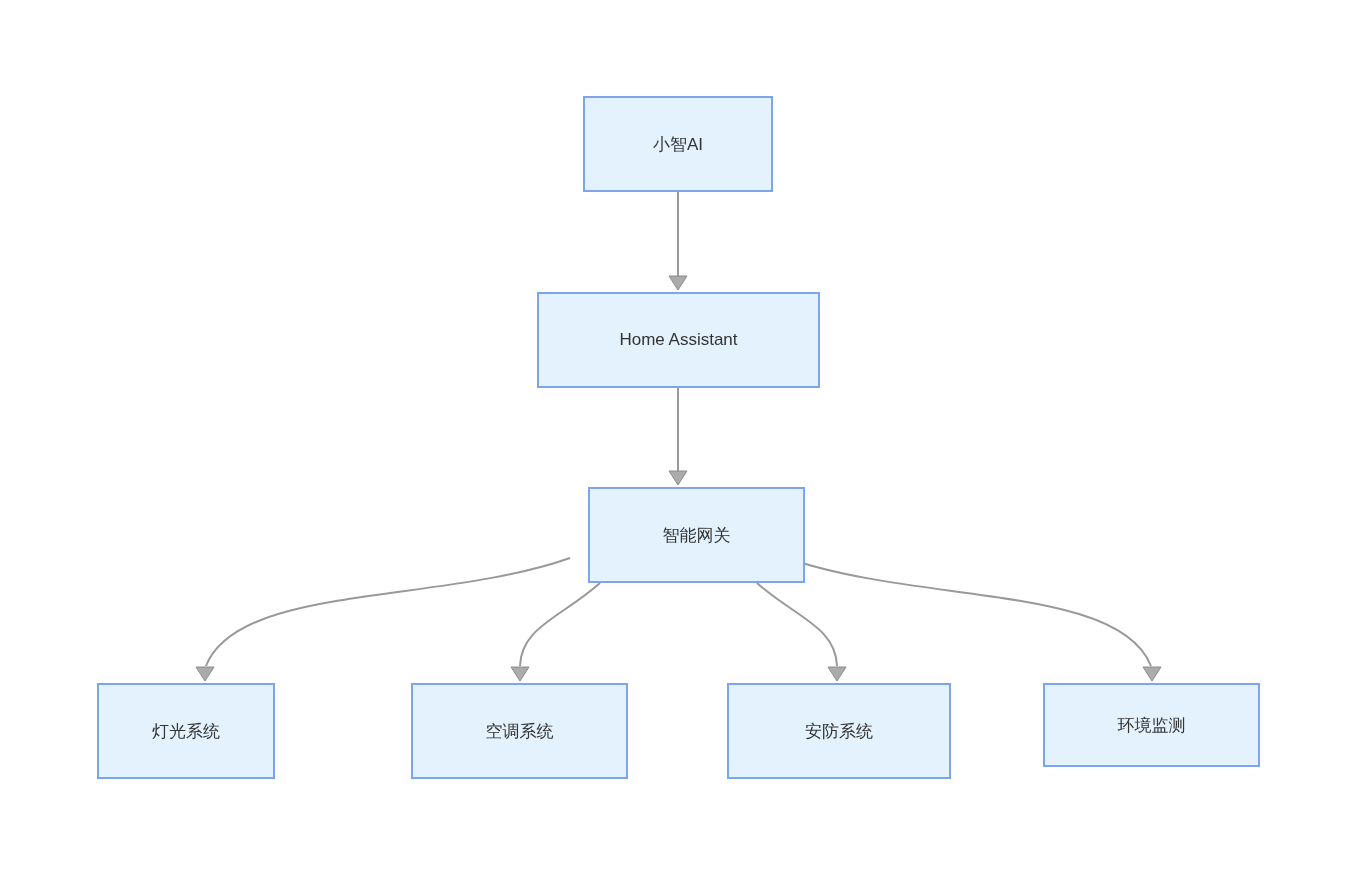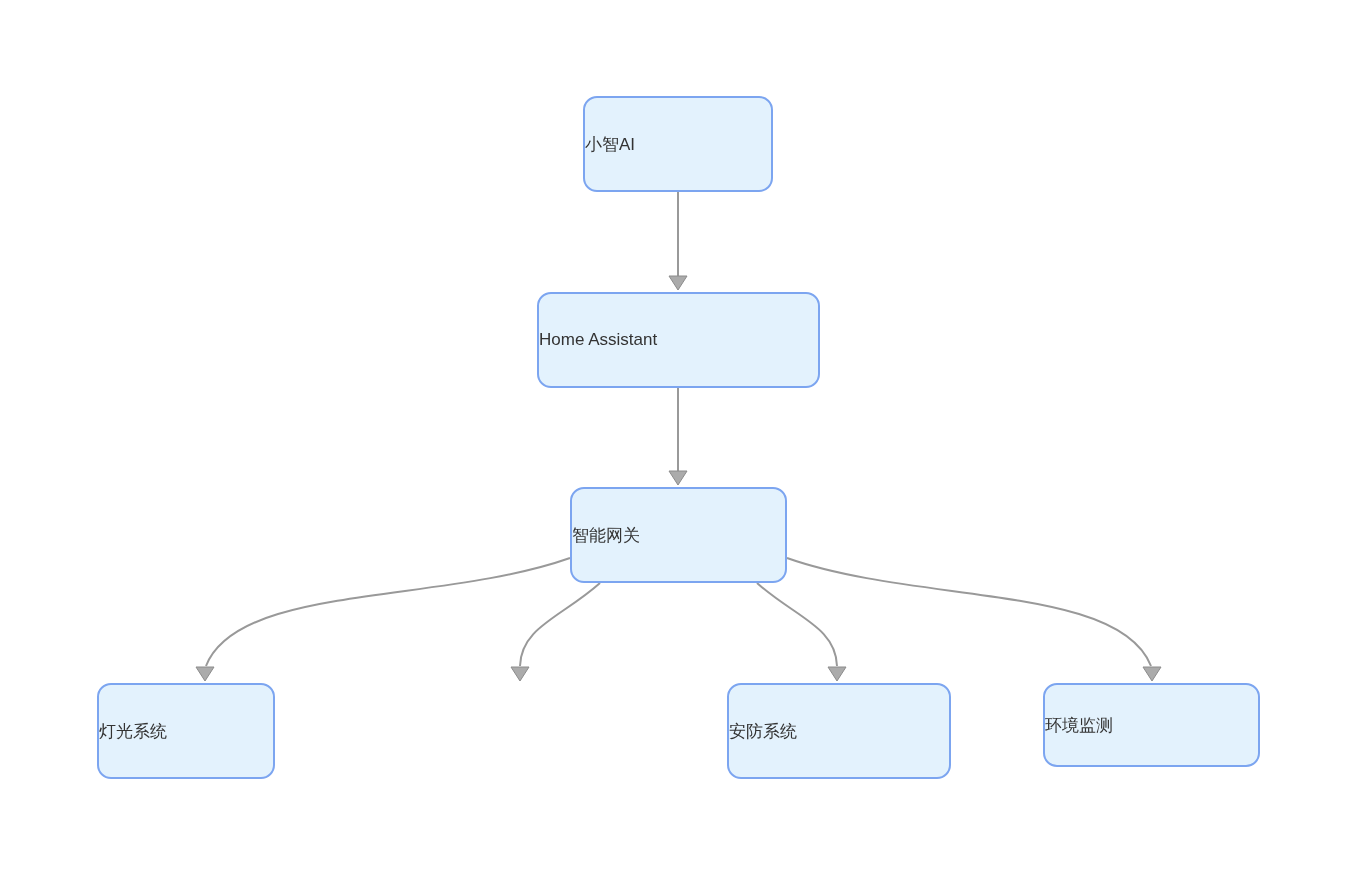--- a/index.html
+++ b/index.html
@@ -27,34 +27,35 @@
   }
   .arrowhead {
     fill: var(--arrowhead-fill, #ababab);
     stroke: var(--arrowhead-stroke, #8c8c8c);
     stroke-width: 1;
   }
   .node {
     position: absolute;
     display: flex;
     align-items: center;
+    justify-content: center;
     box-sizing: border-box;
     background: var(--node-fill, #e3f2fd);
     border: 2px solid var(--node-border, #7ca5f0);
-    border-radius: 14px;
+    border-radius: 0;
     color: var(--text, #333333);
     font-size: 17px;
     cursor: default;
   }
   .node span {
     white-space: nowrap;
   }
   #node-xiaozhi   { left: 583px;  top: 96px;  width: 190px; height: 96px; }
   #node-ha        { left: 537px;  top: 292px; width: 283px; height: 96px; }
-  #node-gateway   { left: 570px;  top: 487px; width: 217px; height: 96px; }
+  #node-gateway   { left: 588px;  top: 487px; width: 217px; height: 96px; }
   #node-lighting  { left: 97px;   top: 683px; width: 178px; height: 96px; }
   #node-ac        { left: 411px;  top: 683px; width: 217px; height: 96px; }
   #node-security  { left: 727px;  top: 683px; width: 224px; height: 96px; }
   #node-env       { left: 1043px; top: 683px; width: 217px; height: 84px; }
 </style>
 </head>
 <body>
 
 <div class="canvas">
 
@@ -88,20 +89,23 @@
   </div>
 
   <div class="node" id="node-gateway">
     <span>智能网关</span>
   </div>
 
   <div class="node" id="node-lighting">
     <span>灯光系统</span>
   </div>
 
+  <div class="node" id="node-ac">
+    <span>空调系统</span>
+  </div>
 
   <div class="node" id="node-security">
     <span>安防系统</span>
   </div>
 
   <div class="node" id="node-env">
     <span>环境监测</span>
   </div>
 
 </div>

